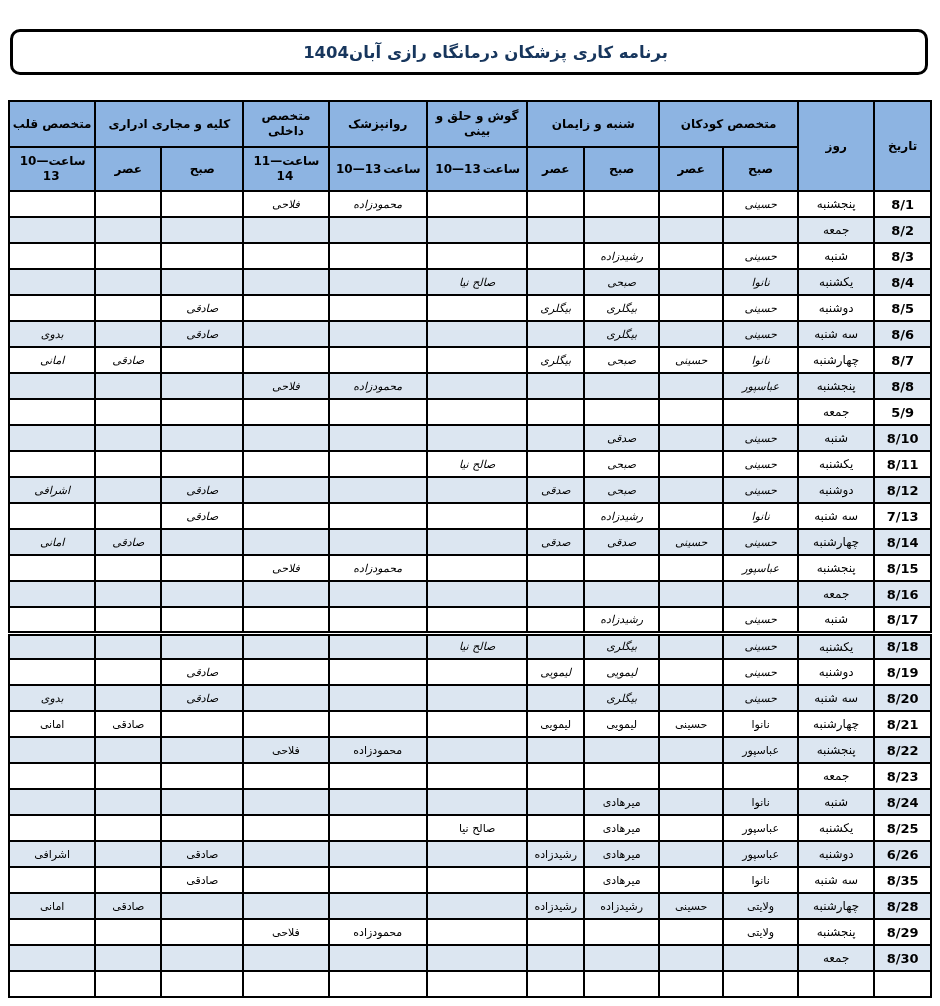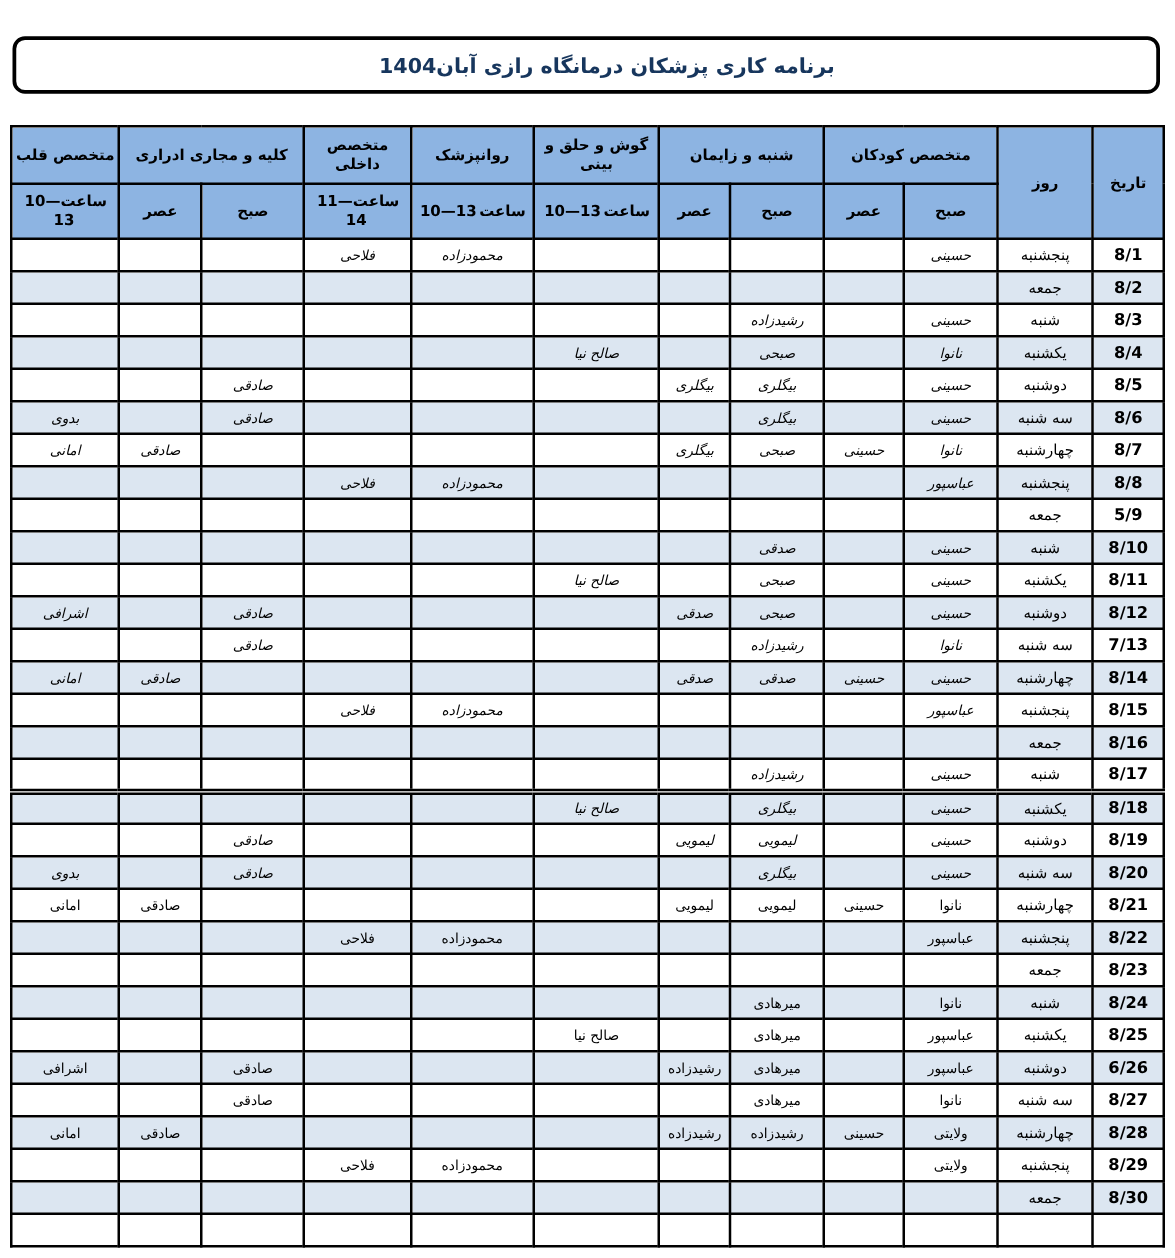--- a/index.html
+++ b/index.html
@@ -481,21 +481,21 @@
         <td class="val">میرهادی</td>
         <td class="val">رشیدزاده</td>
         <td class="val"></td>
         <td class="val"></td>
         <td class="val"></td>
         <td class="val">صادقی</td>
         <td class="val"></td>
         <td class="val">اشرافی</td>
       </tr>
       <tr>
-        <td class="date">8/27</td>
+        <td class="date">8/35</td>
         <td class="day">سه شنبه</td>
         <td class="val">نانوا</td>
         <td class="val"></td>
         <td class="val">میرهادی</td>
         <td class="val"></td>
         <td class="val"></td>
         <td class="val"></td>
         <td class="val"></td>
         <td class="val">صادقی</td>
         <td class="val"></td>

